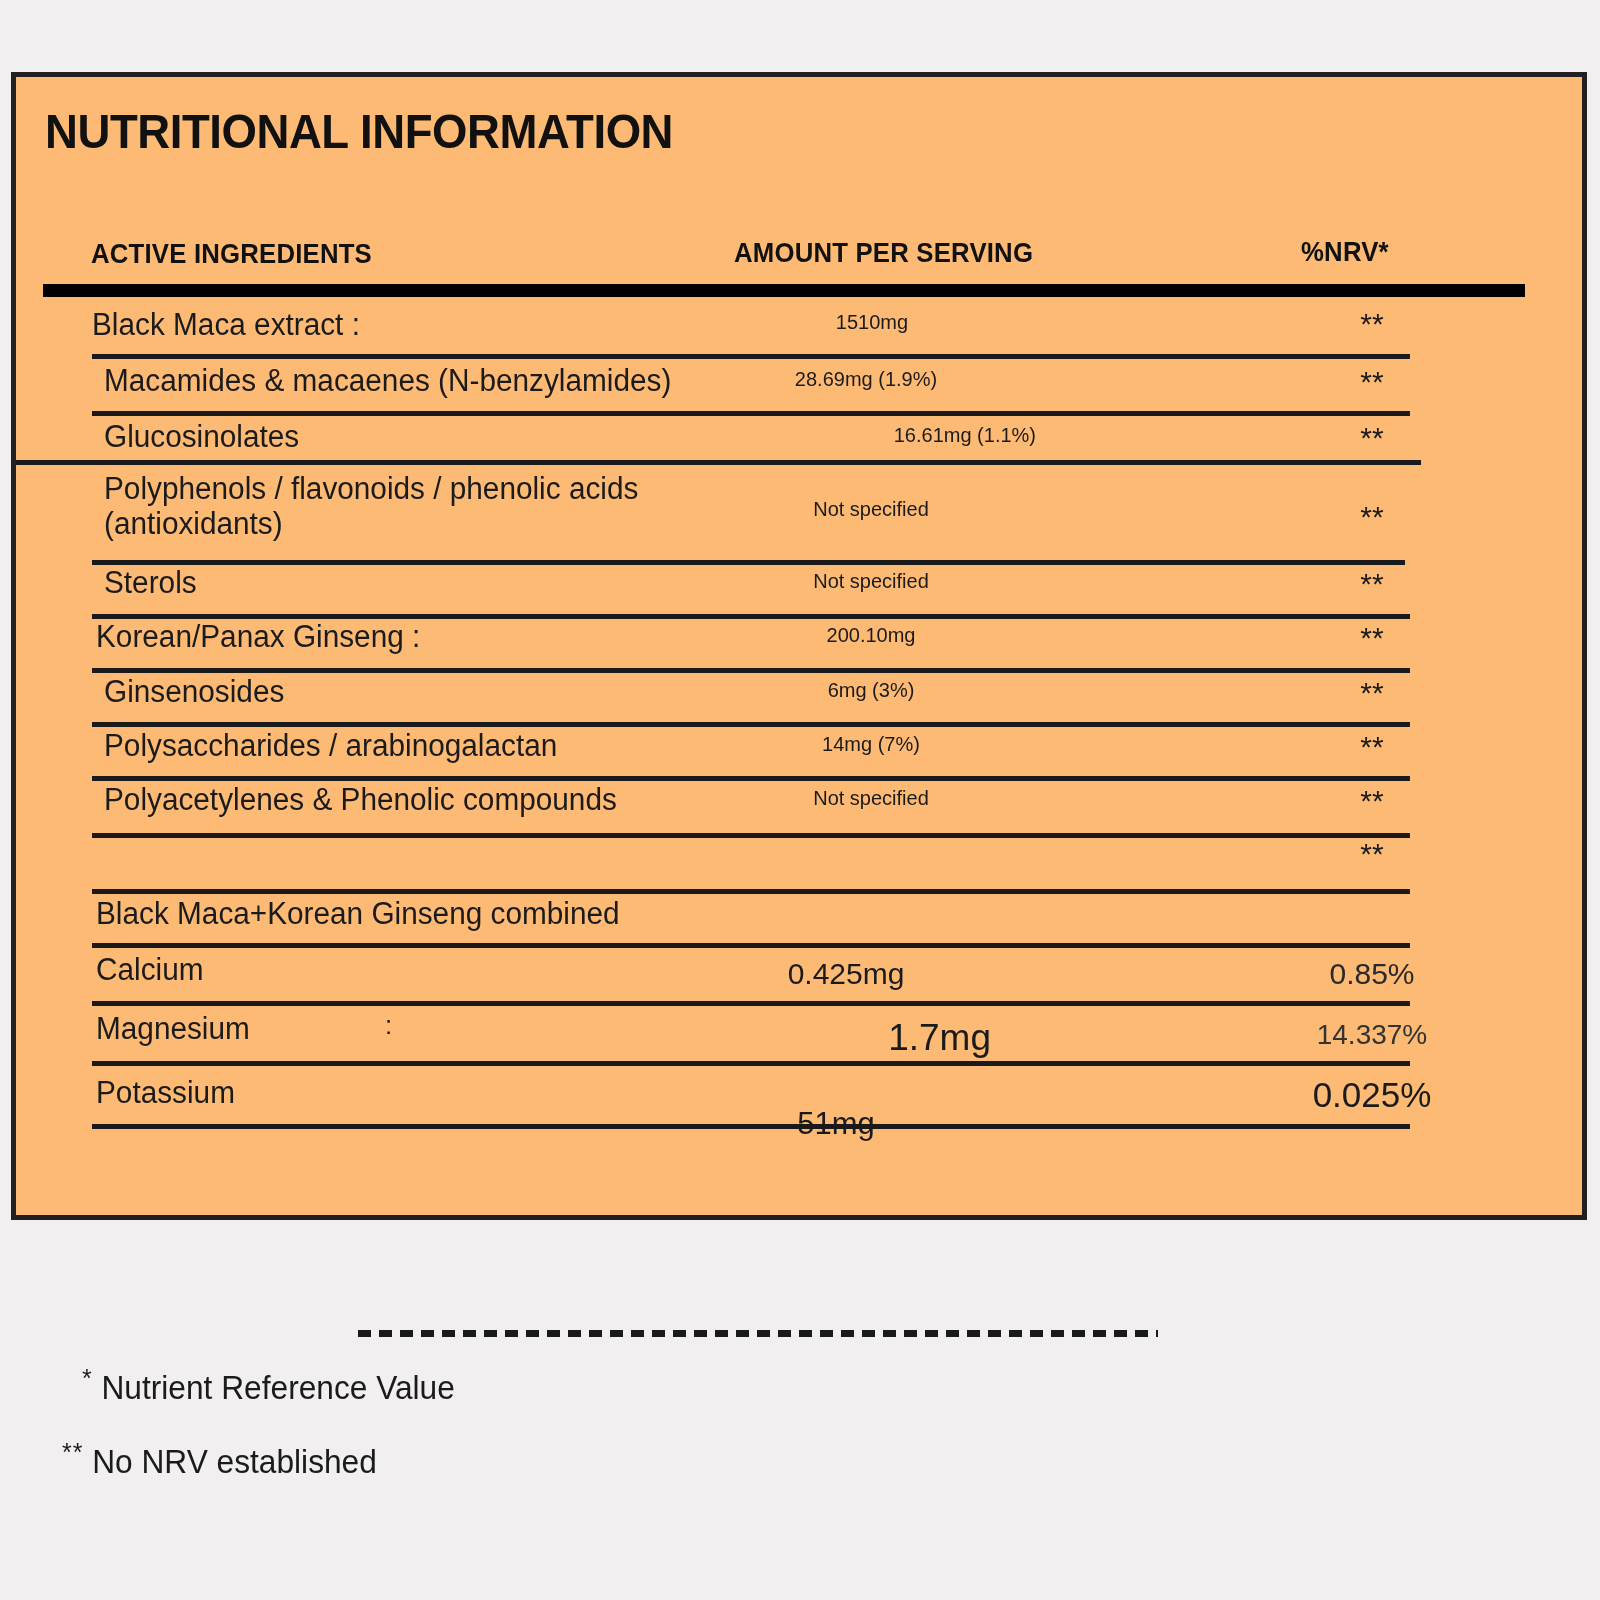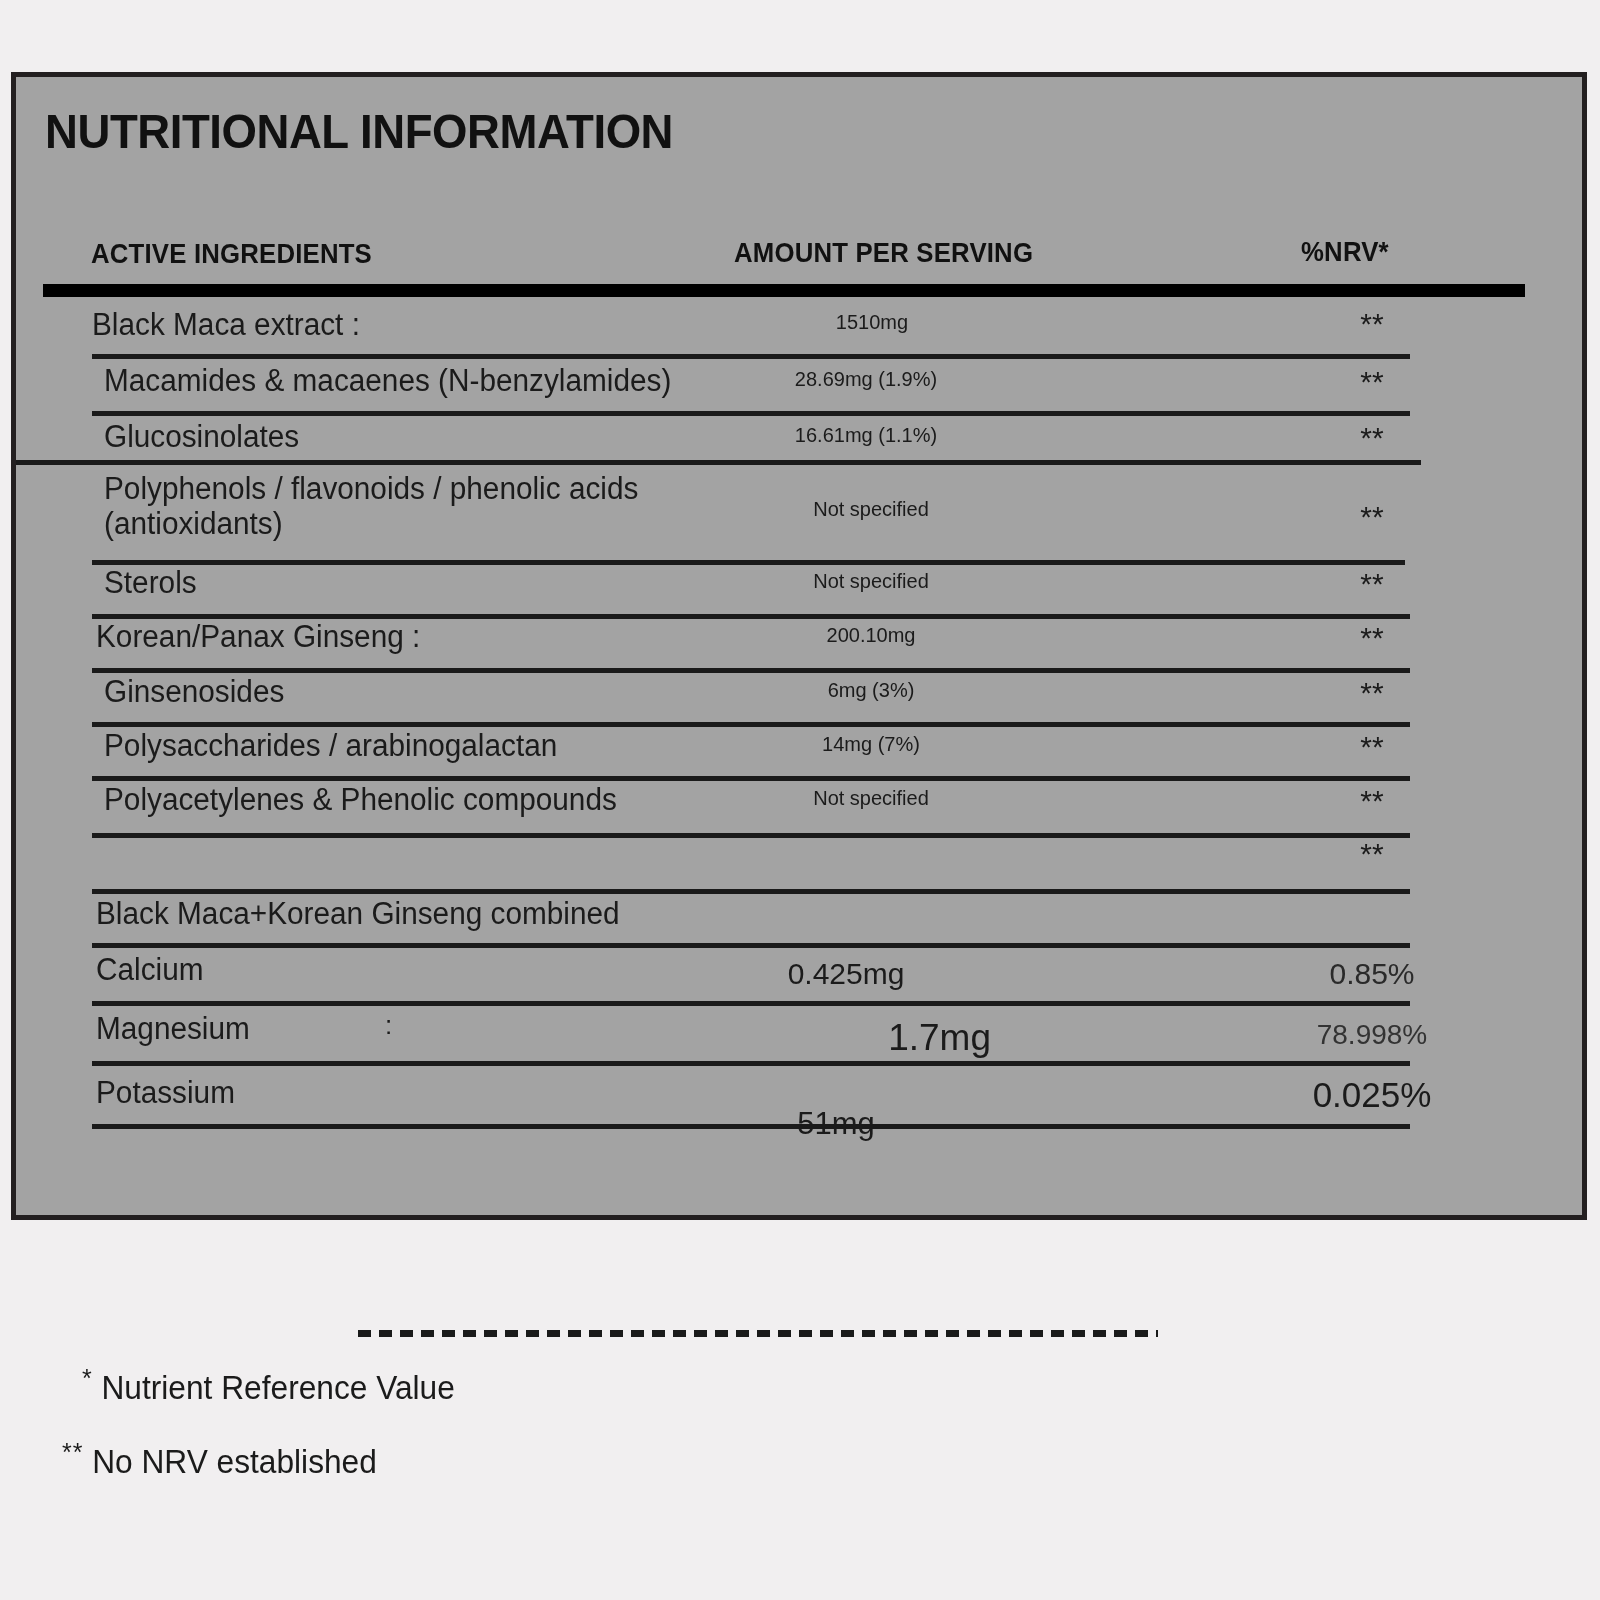--- a/index.html
+++ b/index.html
@@ -17,21 +17,21 @@
 
   
   #panel {
     position: absolute;
     left: 11px;
     top: 72px;
     width: 1576px;
     height: 1148px;
     box-sizing: border-box;
     border: 5px solid #231f20;
-    background: #a3a3a3;
+    background: #fdba74;
   }
 
   
   #title {
     position: absolute;
     left: 29px;
     top: 26px;
     font-size: 49px;
     font-weight: bold;
     letter-spacing: -0.5px;
@@ -210,21 +210,21 @@
 
     <div class="row">
       <div class="cell-name" style="left:88px;  top:287px;">Macamides &amp; macaenes (N-benzylamides)</div>
       <div class="cell-amt" style="left:680px; top:291px; width:340px;">28.69mg (1.9%)</div>
       <div class="cell-nrv" style="left:1226px;top:288px; width:260px;">**</div>
       <div class="divider" style="left:76px; top:334px; width:1318px;"></div>
     </div>
 
     <div class="row">
       <div class="cell-name" style="left:88px;  top:343px;">Glucosinolates</div>
-      <div class="cell-amt" style="left:680px; top:347px; width:340px;">16.61mg (1.1%)</div>
+      <div class="cell-amt" style="left:680px; top:347px; width:340px;text-align:right;">16.61mg (1.1%)</div>
       <div class="cell-nrv" style="left:1226px;top:344px; width:260px;">**</div>
       <div class="divider" style="left:0px; top:383px; width:1405px;"></div>
     </div>
 
     <div class="row">
       <div class="cell-name" style="left:88px;  top:395px;">Polyphenols / flavonoids / phenolic acids
 (antioxidants)</div>
       <div class="cell-amt" style="left:700px; top:421px; width:310px;">Not specified</div>
       <div class="cell-nrv" style="left:1226px;top:423px; width:260px;">**</div>
       <div class="divider" style="left:76px; top:483px; width:1313px;"></div>
@@ -281,21 +281,21 @@
       <div class="cell-name" style="left:80px;  top:876px;">Calcium</div>
       <div class="cell-amt" style="left:675px; top:880px; width:310px; font-size:30px;">0.425mg</div>
       <div class="cell-nrv" style="left:1226px;top:880px; width:260px; font-size:30px; color:#2a2a2a;">0.85%</div>
       <div class="divider" style="left:76px; top:924px; width:1318px;"></div>
       <div id="stray-colon">:</div>
     </div>
 
     <div class="row">
       <div class="cell-name" style="left:80px;  top:935px;">Magnesium</div>
       <div class="cell-amt" style="left:665px; top:940px; width:310px; font-size:37px;text-align:right;">1.7mg</div>
-      <div class="cell-nrv" style="left:1226px;top:942px; width:260px; font-size:28px; color:#333;">78.998%</div>
+      <div class="cell-nrv" style="left:1226px;top:942px; width:260px; font-size:28px; color:#333;">14.337%</div>
       <div class="divider" style="left:76px; top:984px; width:1318px;"></div>
     </div>
 
     <div class="row">
       <div class="cell-name" style="left:80px;  top:999px;">Potassium</div>
       <div class="cell-amt" style="left:665px; top:1001px; width:310px; font-size:31px;margin-top:28px;">51mg</div>
       <div class="cell-nrv" style="left:1226px;top:998px; width:260px; font-size:35px;">0.025%</div>
       <div class="divider" style="left:76px; top:1047px; width:1318px;"></div>
     </div>
 

